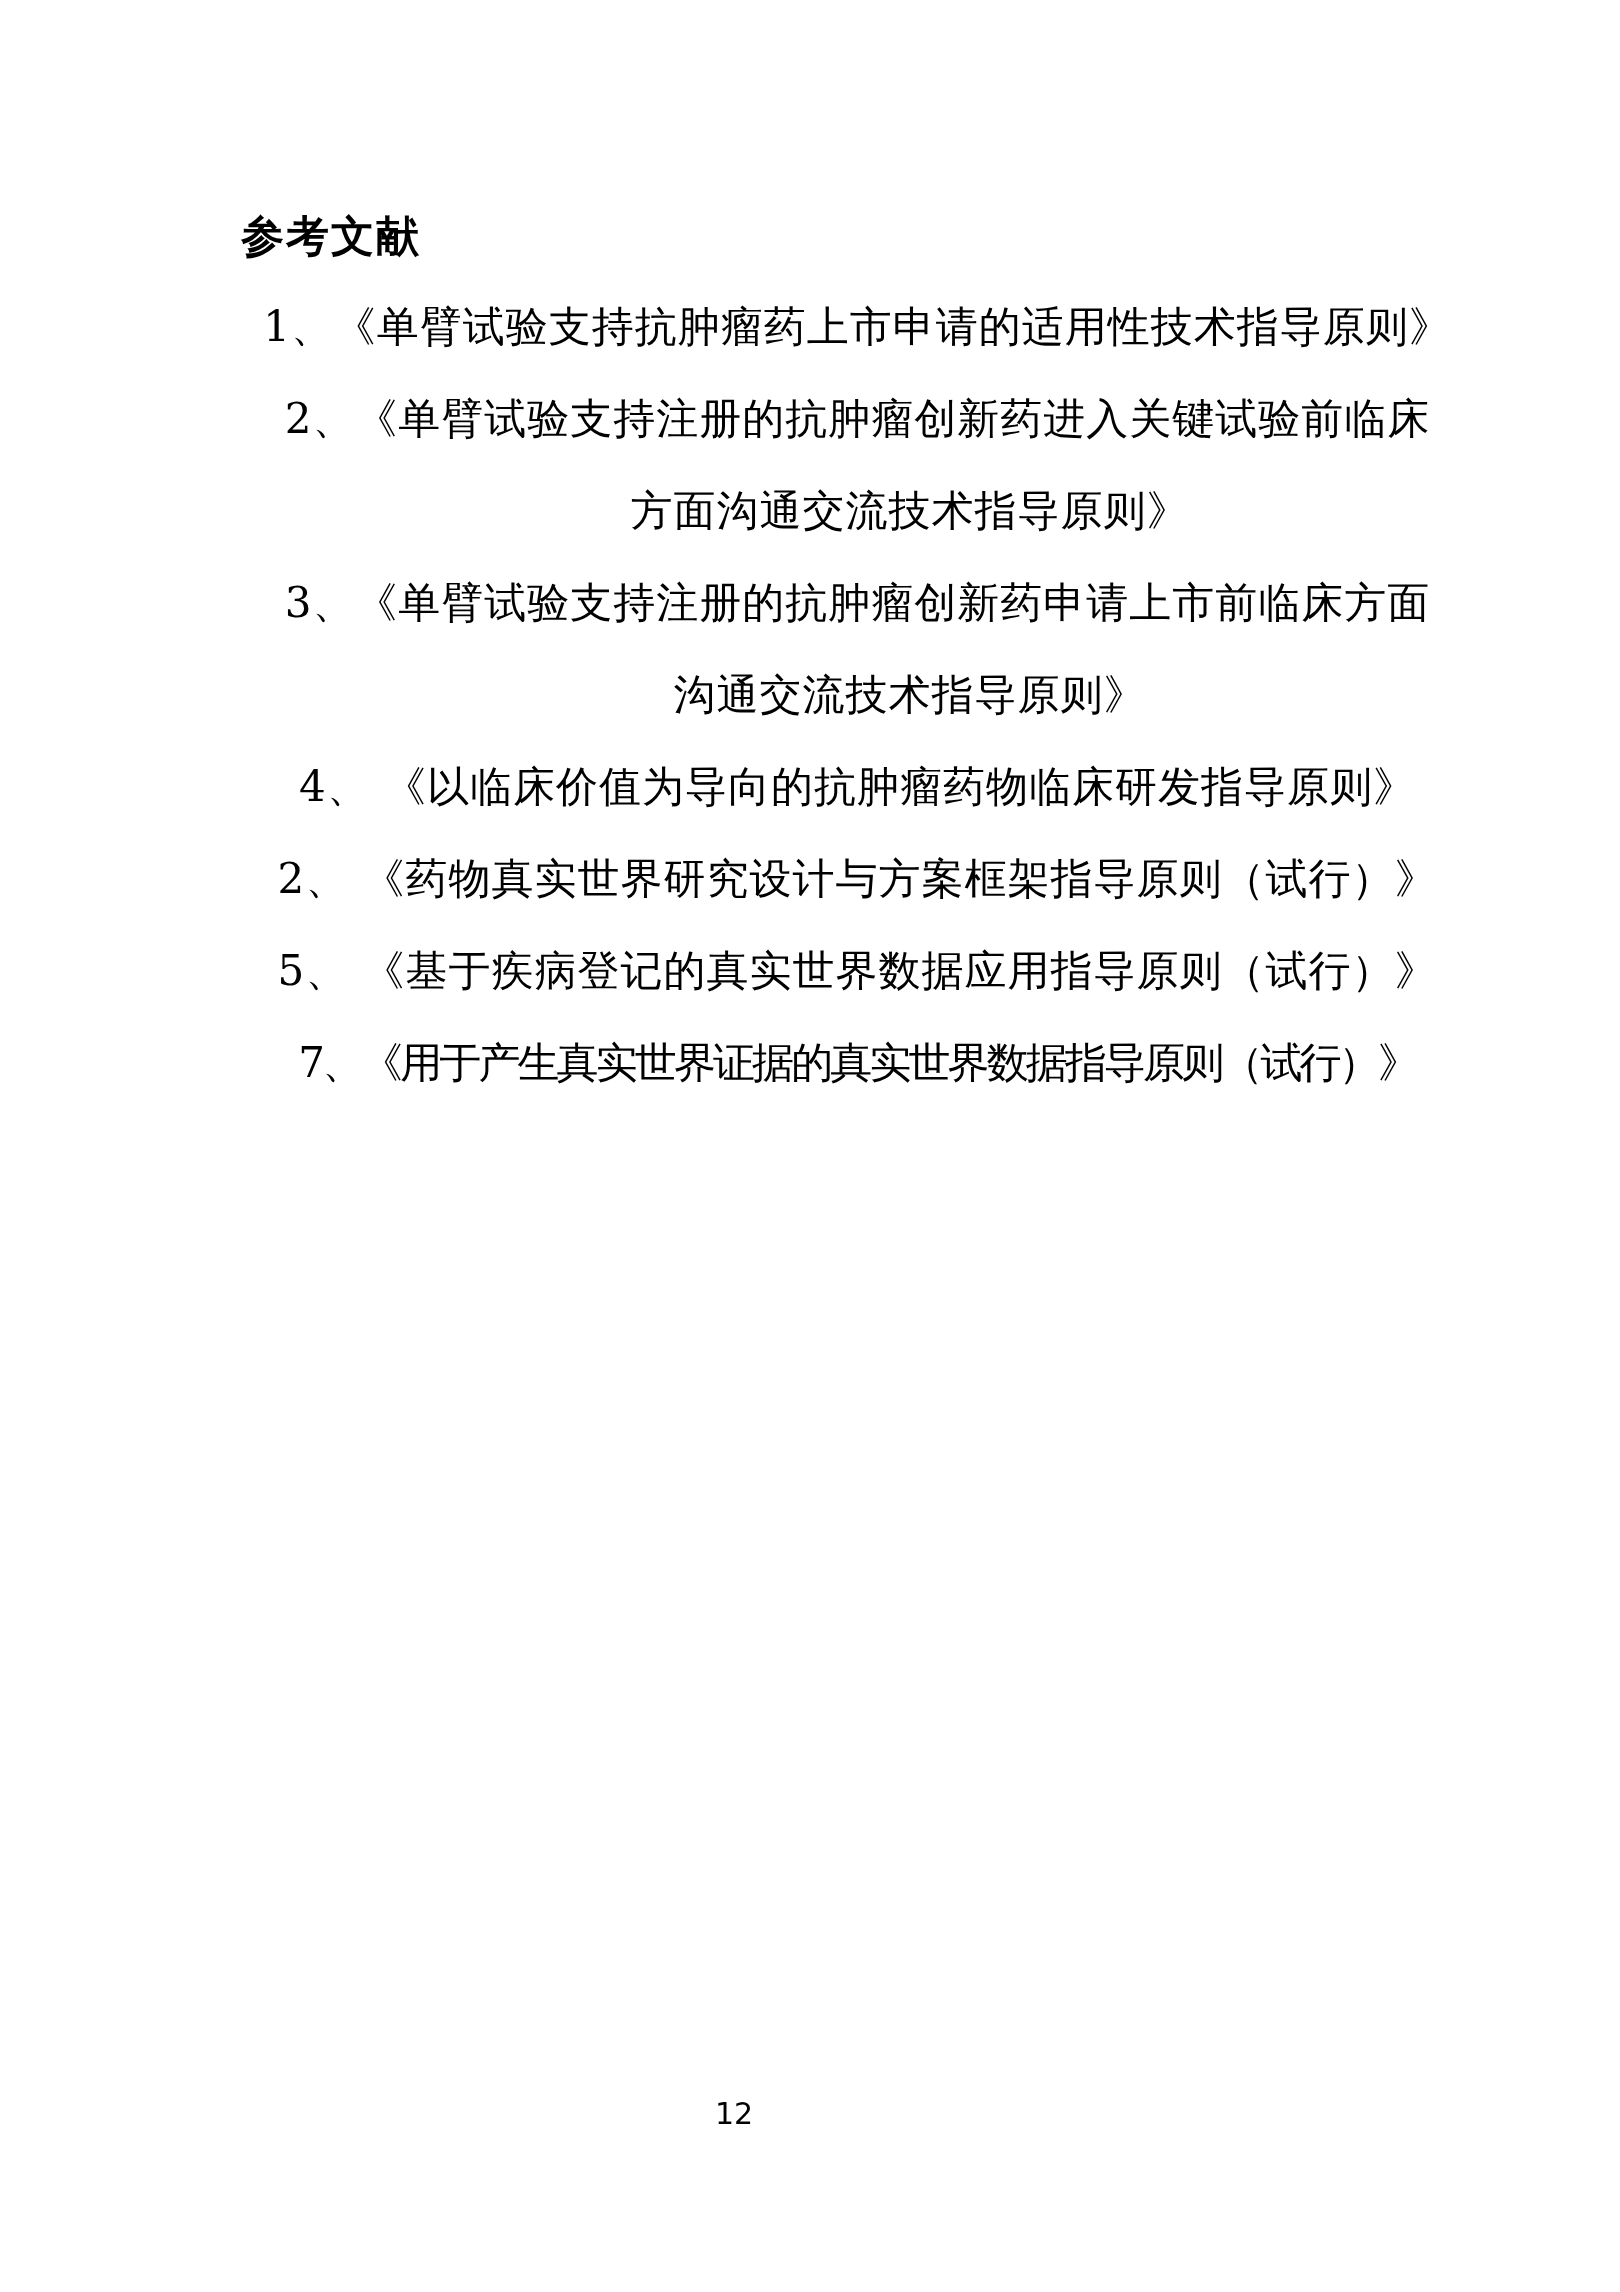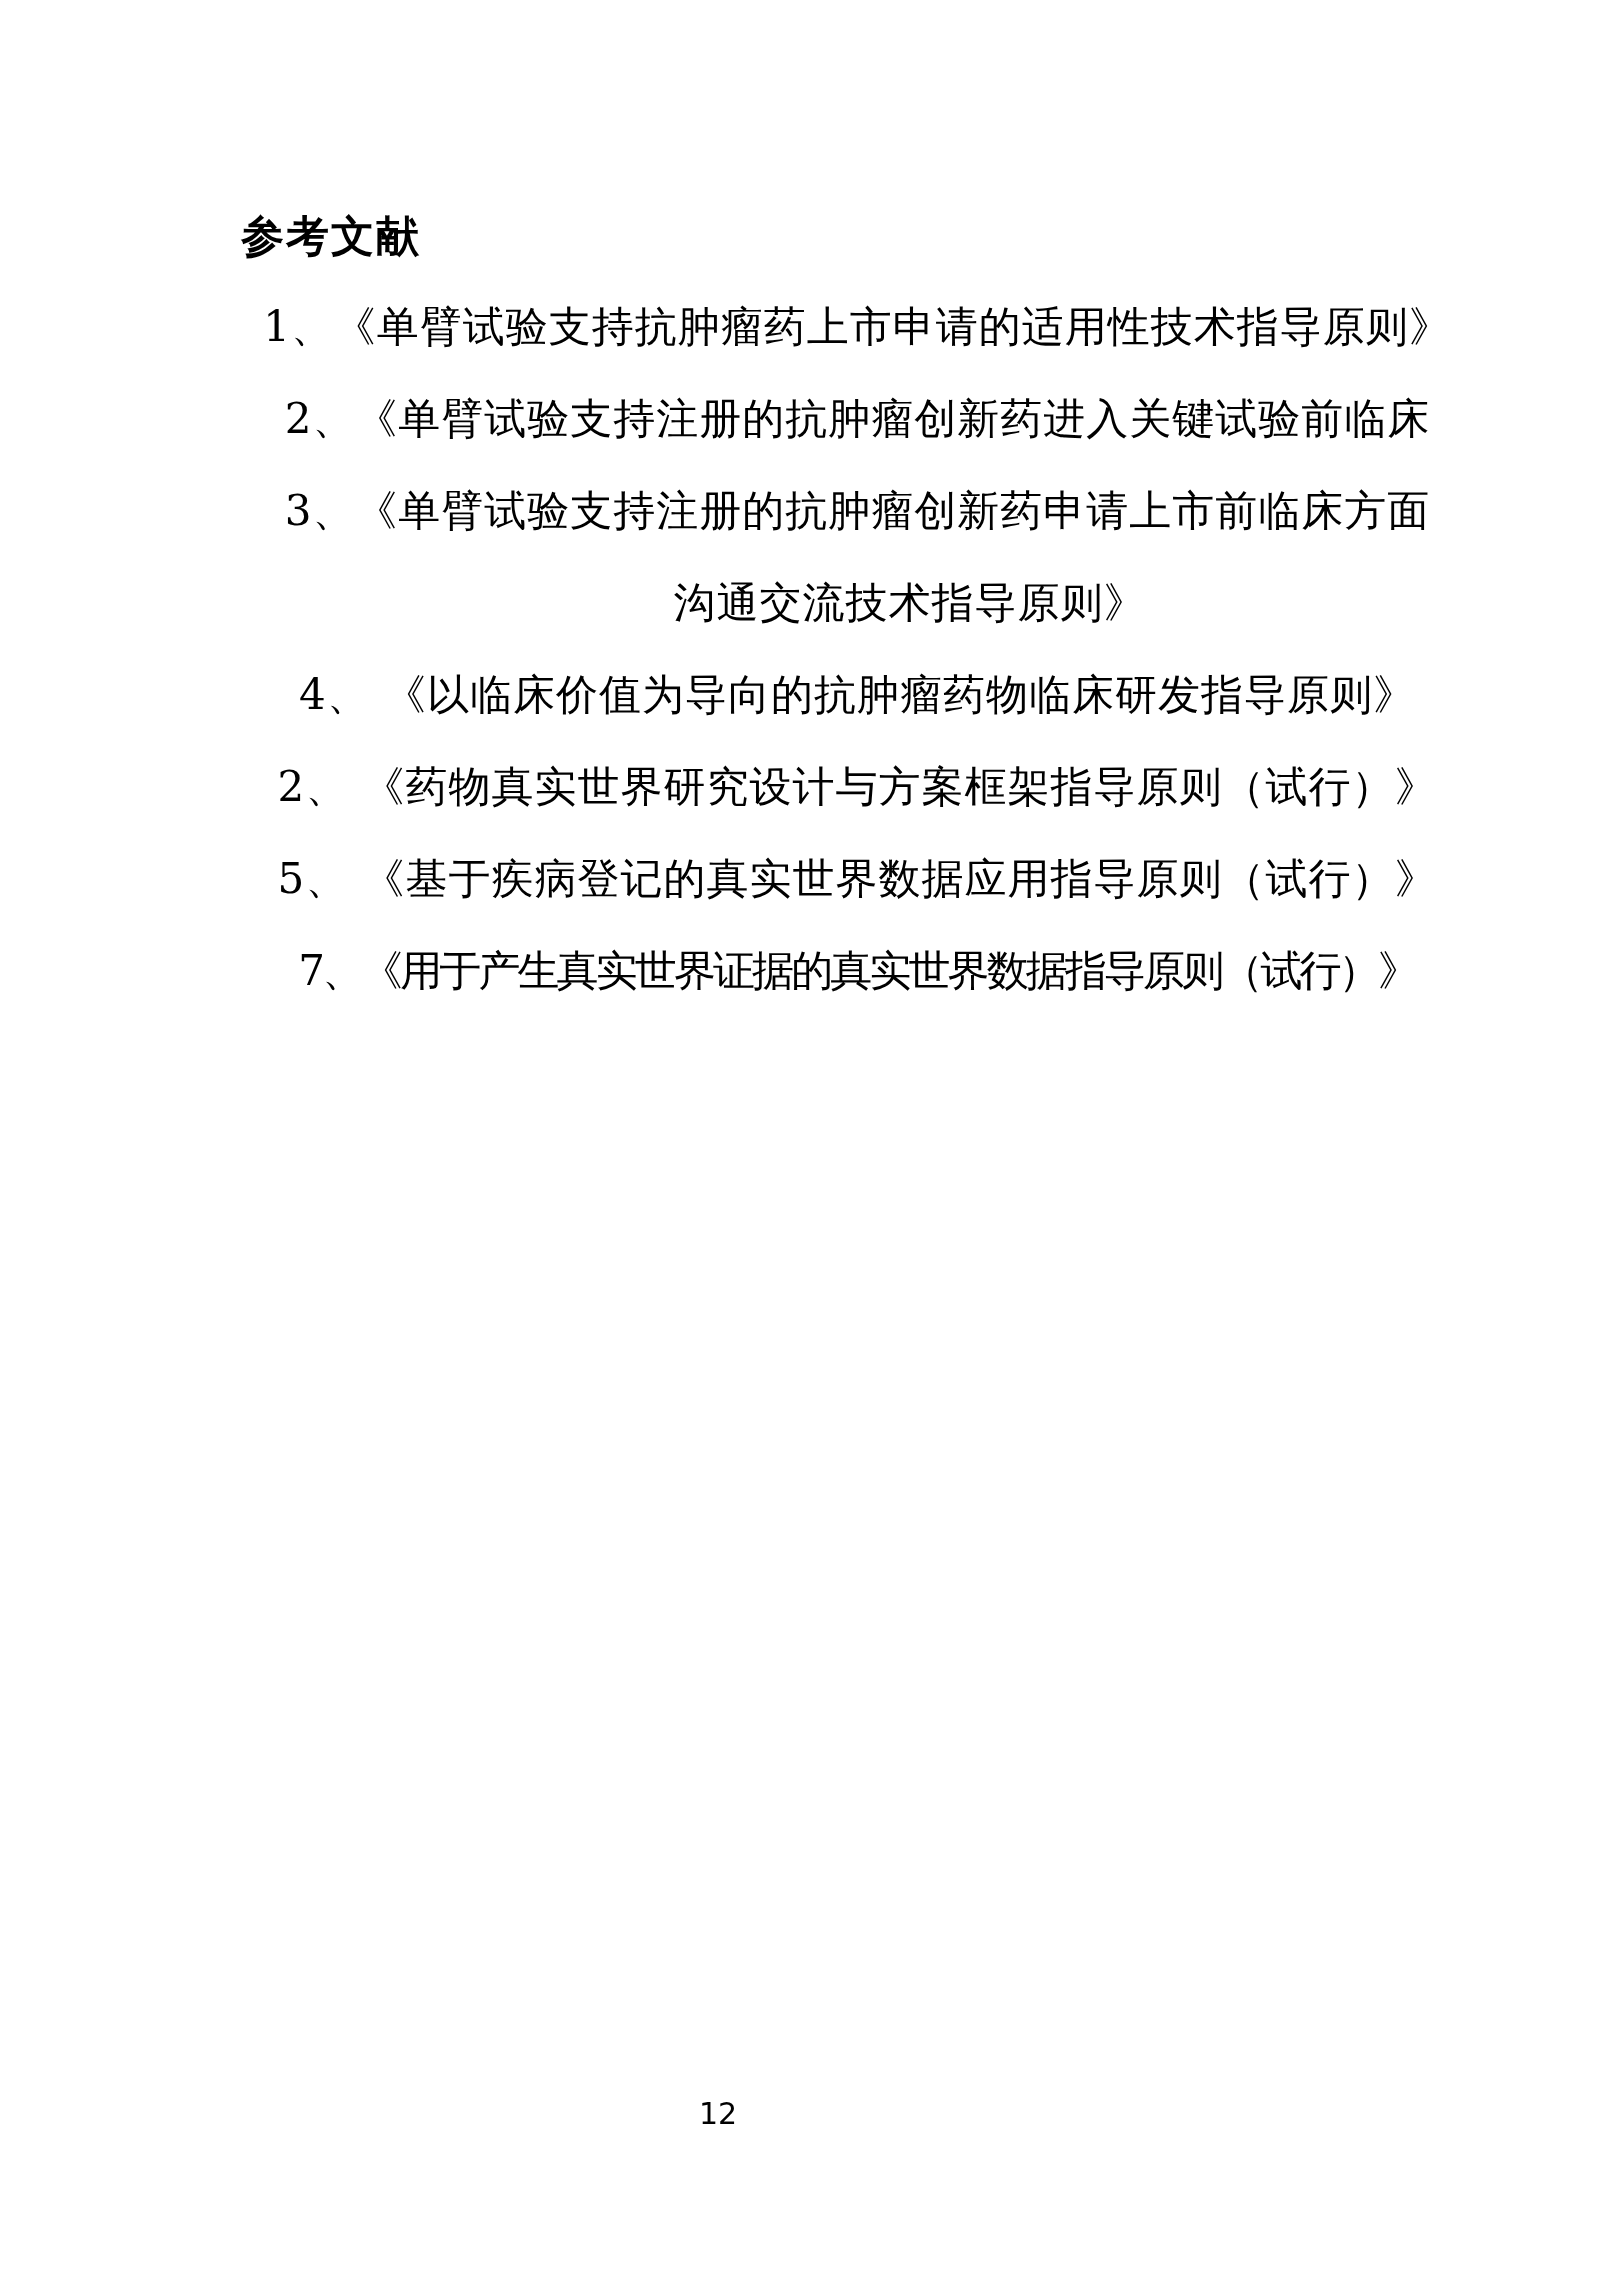--- a/index.html
+++ b/index.html
@@ -44,21 +44,21 @@
     text-align: center;
   }
   .ref-line.cont {
     padding-left: 105px;
   }
   .ref-line.tight {
     letter-spacing: -2.9px;
   }
   .page-number {
     position: absolute;
-    left: 0;
+    left: 16px;
     top: 2096px;
     width: 100%;
     text-align: center;
     font-family: "DejaVu Sans", "Liberation Sans", sans-serif;
     font-size: 30px;
     line-height: 35px;
     color: #000000;
   }
 </style>
 </head>
@@ -67,20 +67,21 @@
 <div class="page">
 
   <div class="doc-heading">参考文献</div>
 
   <div class="ref-list">
 
     <div class="ref-line">1、《单臂试验支持抗肿瘤药上市申请的适用性技术指导原则》</div>
 
     <div class="ref-line">2、《单臂试验支持注册的抗肿瘤创新药进入关键试验前临床</div>
 
+    <div class="ref-line cont">方面沟通交流技术指导原则》</div>
 
     <div class="ref-line">3、《单臂试验支持注册的抗肿瘤创新药申请上市前临床方面</div>
 
     <div class="ref-line cont">沟通交流技术指导原则》</div>
 
     <div class="ref-line">4、 《以临床价值为导向的抗肿瘤药物临床研发指导原则》</div>
 
     <div class="ref-line">2、 《药物真实世界研究设计与方案框架指导原则（试行）》</div>
 
     <div class="ref-line">5、 《基于疾病登记的真实世界数据应用指导原则（试行）》</div>

